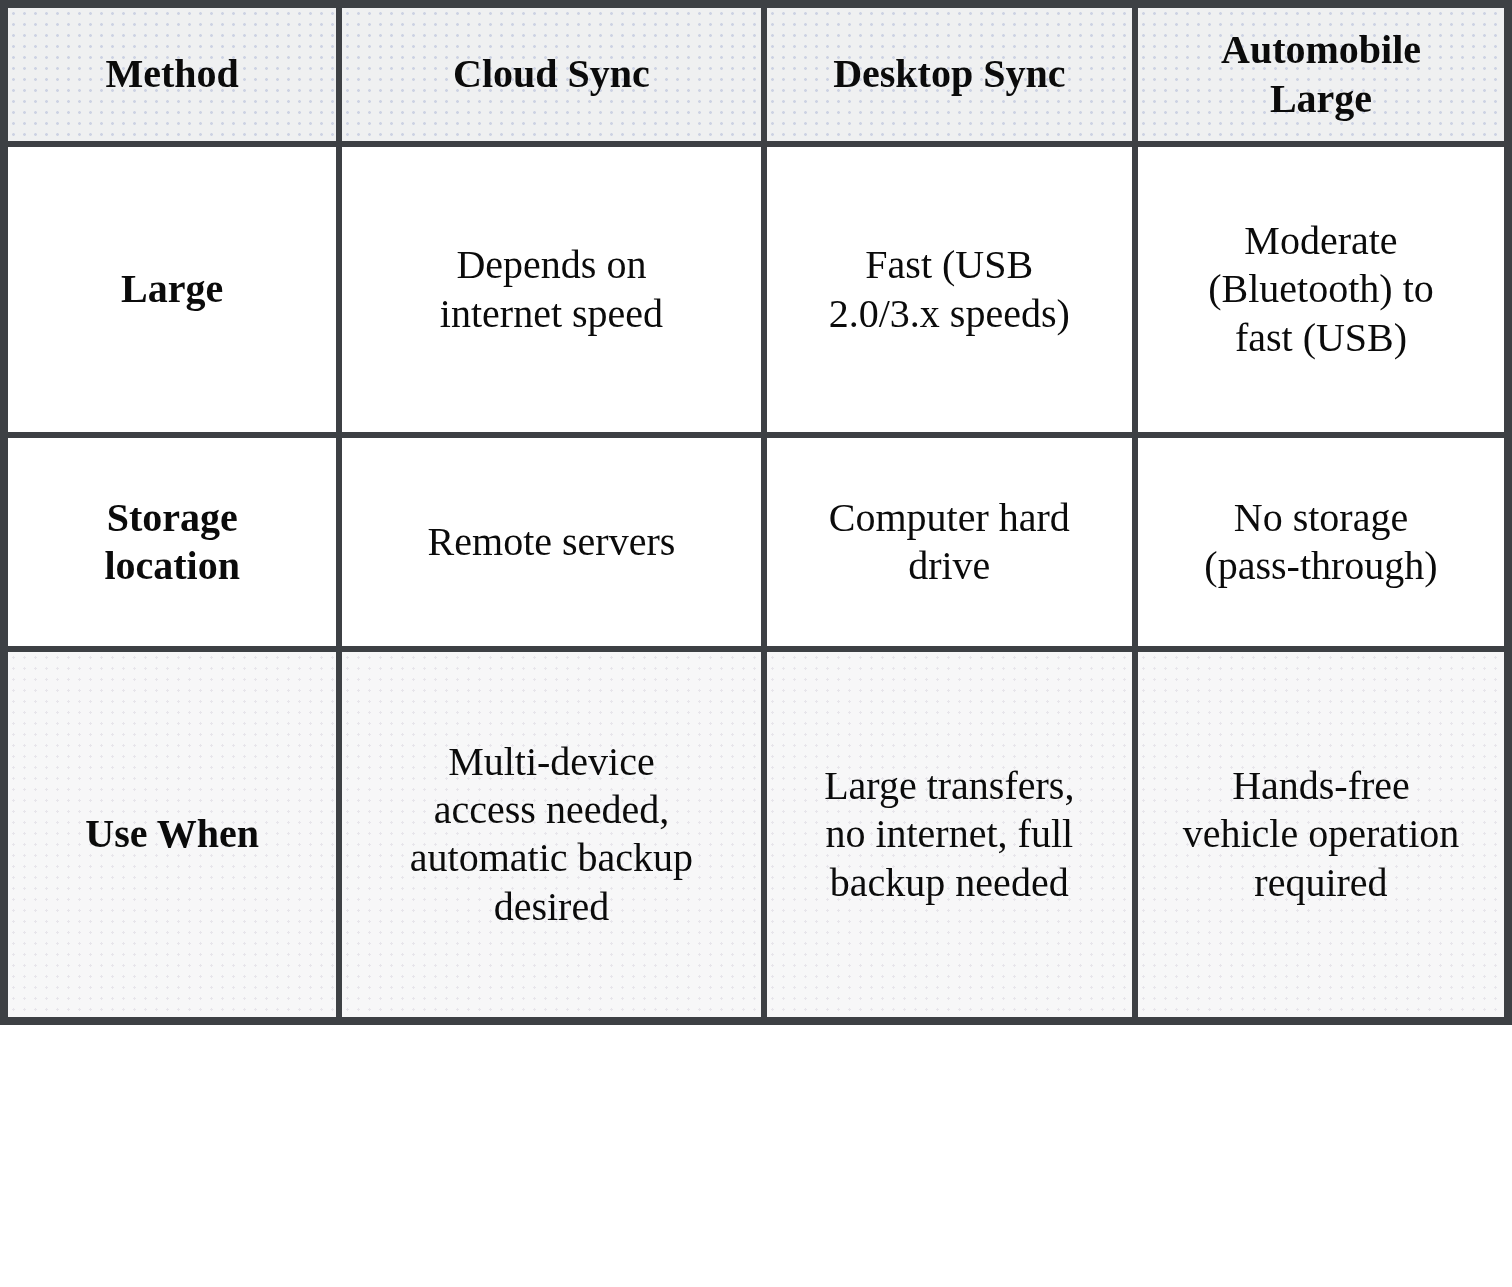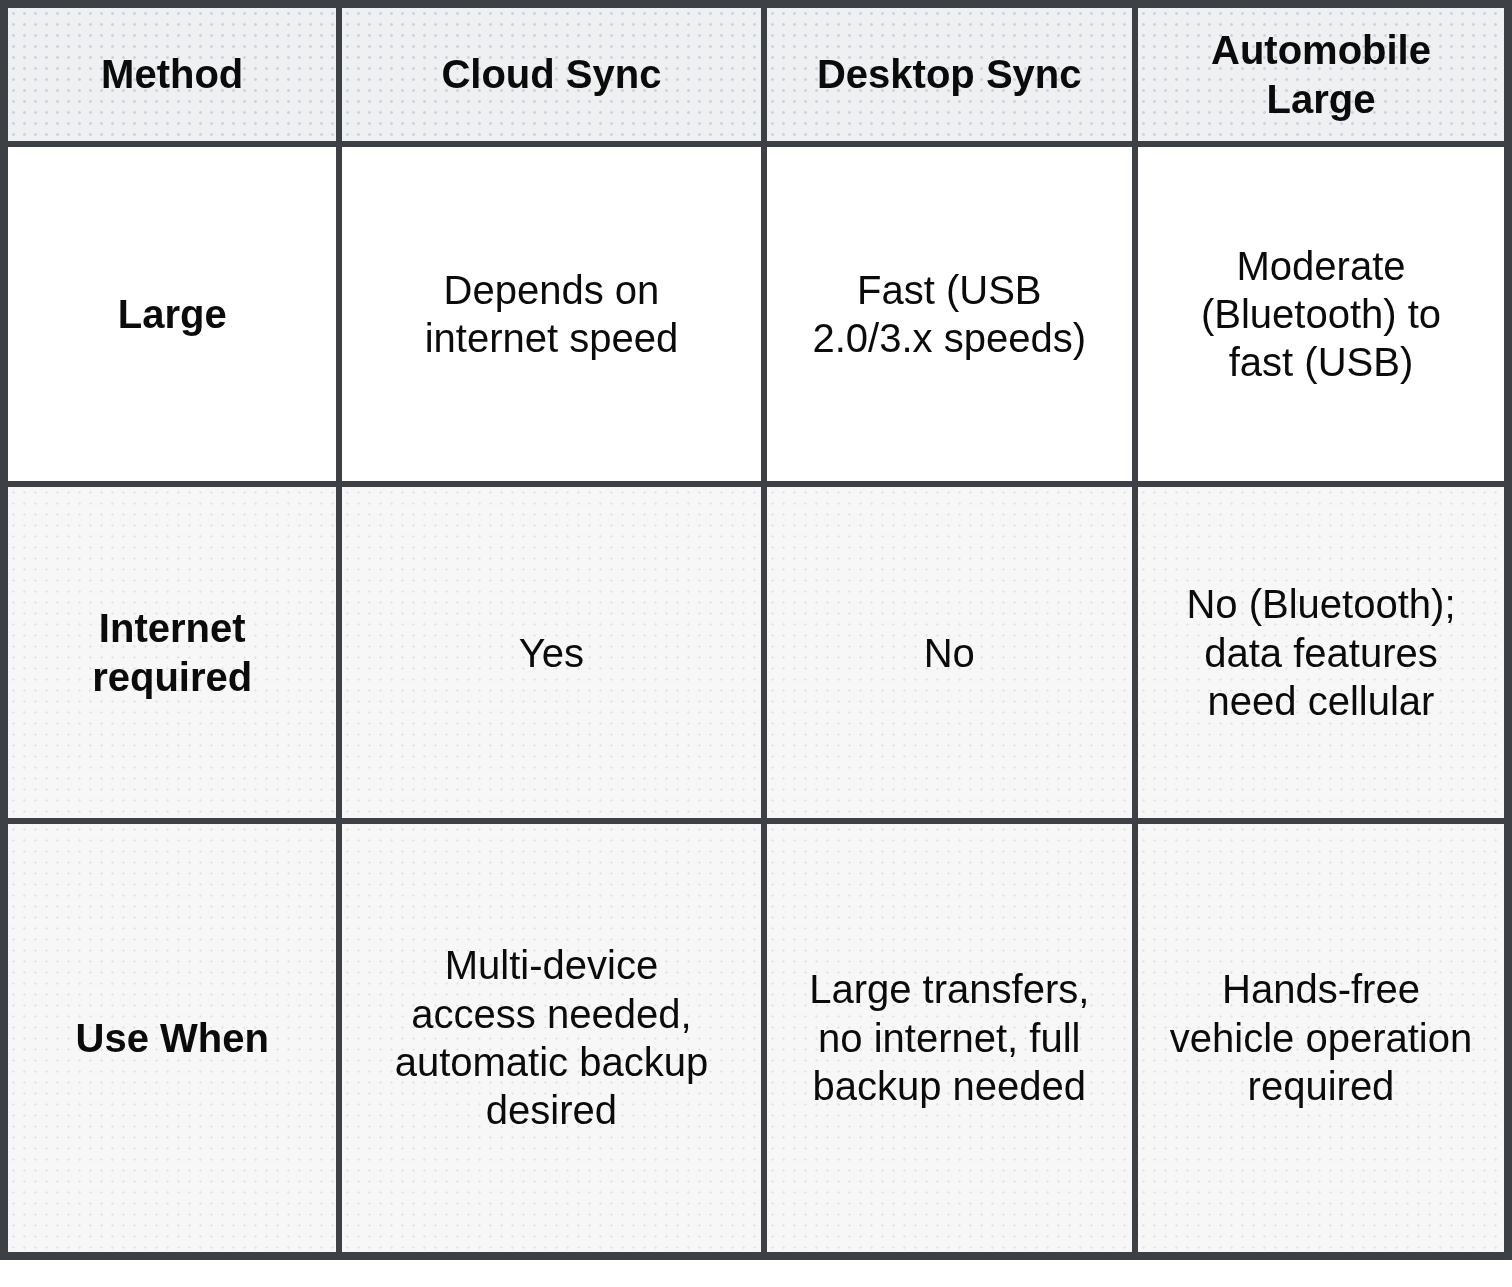--- a/index.html
+++ b/index.html
@@ -8,22 +8,22 @@
     --stripe-bg:#f7f7f8;
     --white-bg:#ffffff;
     --text:#0b0b0b;
   }
   html,body{margin:0;padding:0;background:#ffffff;}
   .page{width:1512px;height:1287px;overflow:hidden;box-sizing:border-box;}
   table.sync{
     border-collapse:collapse;
     table-layout:fixed;
     width:1512px;
-    height:1260px;
-    font-family:Liberation Sans, sans-serif;
+    height:1025px;
+    font-family:Liberation Serif, serif;
     color:var(--text);
     border:8px solid var(--border);
   }
   table.sync th, table.sync td{
     border:6px solid var(--border);
     text-align:center;
     vertical-align:middle;
     padding:6px 14px;
     font-size:40px;
     line-height:1.21;
@@ -84,28 +84,28 @@
       <tr class="plain r1">
         <th>Large</th>
         <td>Depends on
 internet speed</td>
         <td>Fast (USB
 2.0/3.x speeds)</td>
         <td>Moderate
 (Bluetooth) to
 fast (USB)</td>
       </tr>
-      <tr class="stripe r4">
-        <th>Internet
-required</th>
-        <td>Yes</td>
-        <td>No</td>
-        <td>No (Bluetooth);
-data features
-need cellular</td>
+      <tr class="plain r3">
+        <th>Storage
+location</th>
+        <td>Remote servers</td>
+        <td>Computer hard
+drive</td>
+        <td>No storage
+(pass-through)</td>
       </tr>
       <tr class="stripe r6">
         <th>Use When</th>
         <td>Multi-device
 access needed,
 automatic backup
 desired</td>
         <td>Large transfers,
 no internet, full
 backup needed</td>

